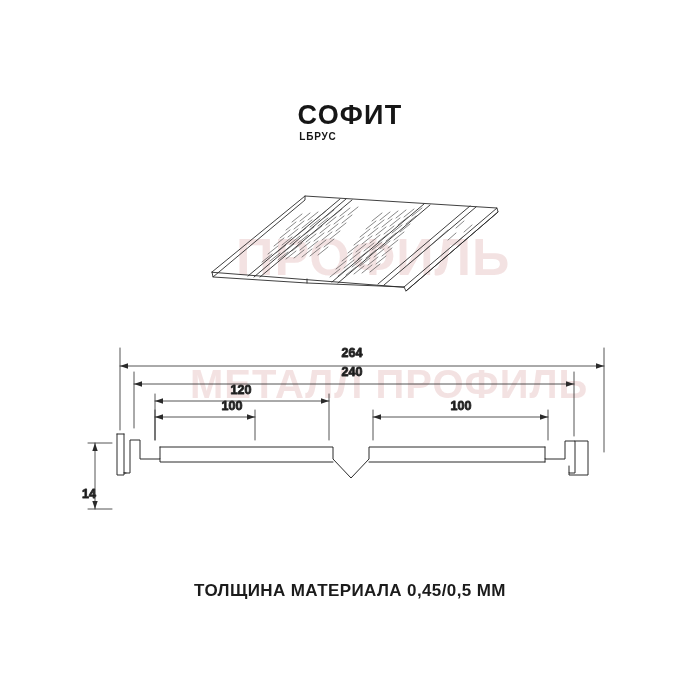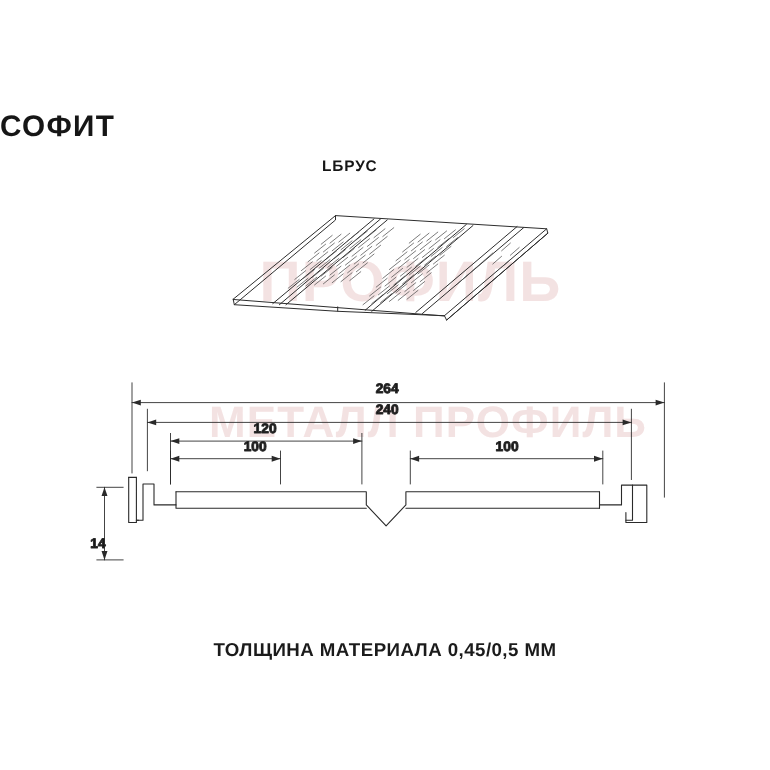--- a/index.html
+++ b/index.html
@@ -19,32 +19,33 @@
     position: absolute;
     left: 0; top: 0;
     width: 700px;
     height: 700px;
   }
   .title {
     position: absolute;
     top: 100px;
     left: 0;
     width: 700px;
+    text-align: center;
     font-size: 27px;
     font-weight: bold;
     letter-spacing: 1.2px;
     color: #161616;
   }
   .subtitle {
     position: absolute;
-    top: 142px;
+    top: 131px;
     left: 0;
     width: 636px;
     text-align: center;
-    font-size: 14px;
+    font-size: 10px;
     font-weight: bold;
     letter-spacing: 0.8px;
     color: #161616;
   }
   .footnote {
     position: absolute;
     top: 581px;
     left: 0;
     width: 700px;
     text-align: center;

